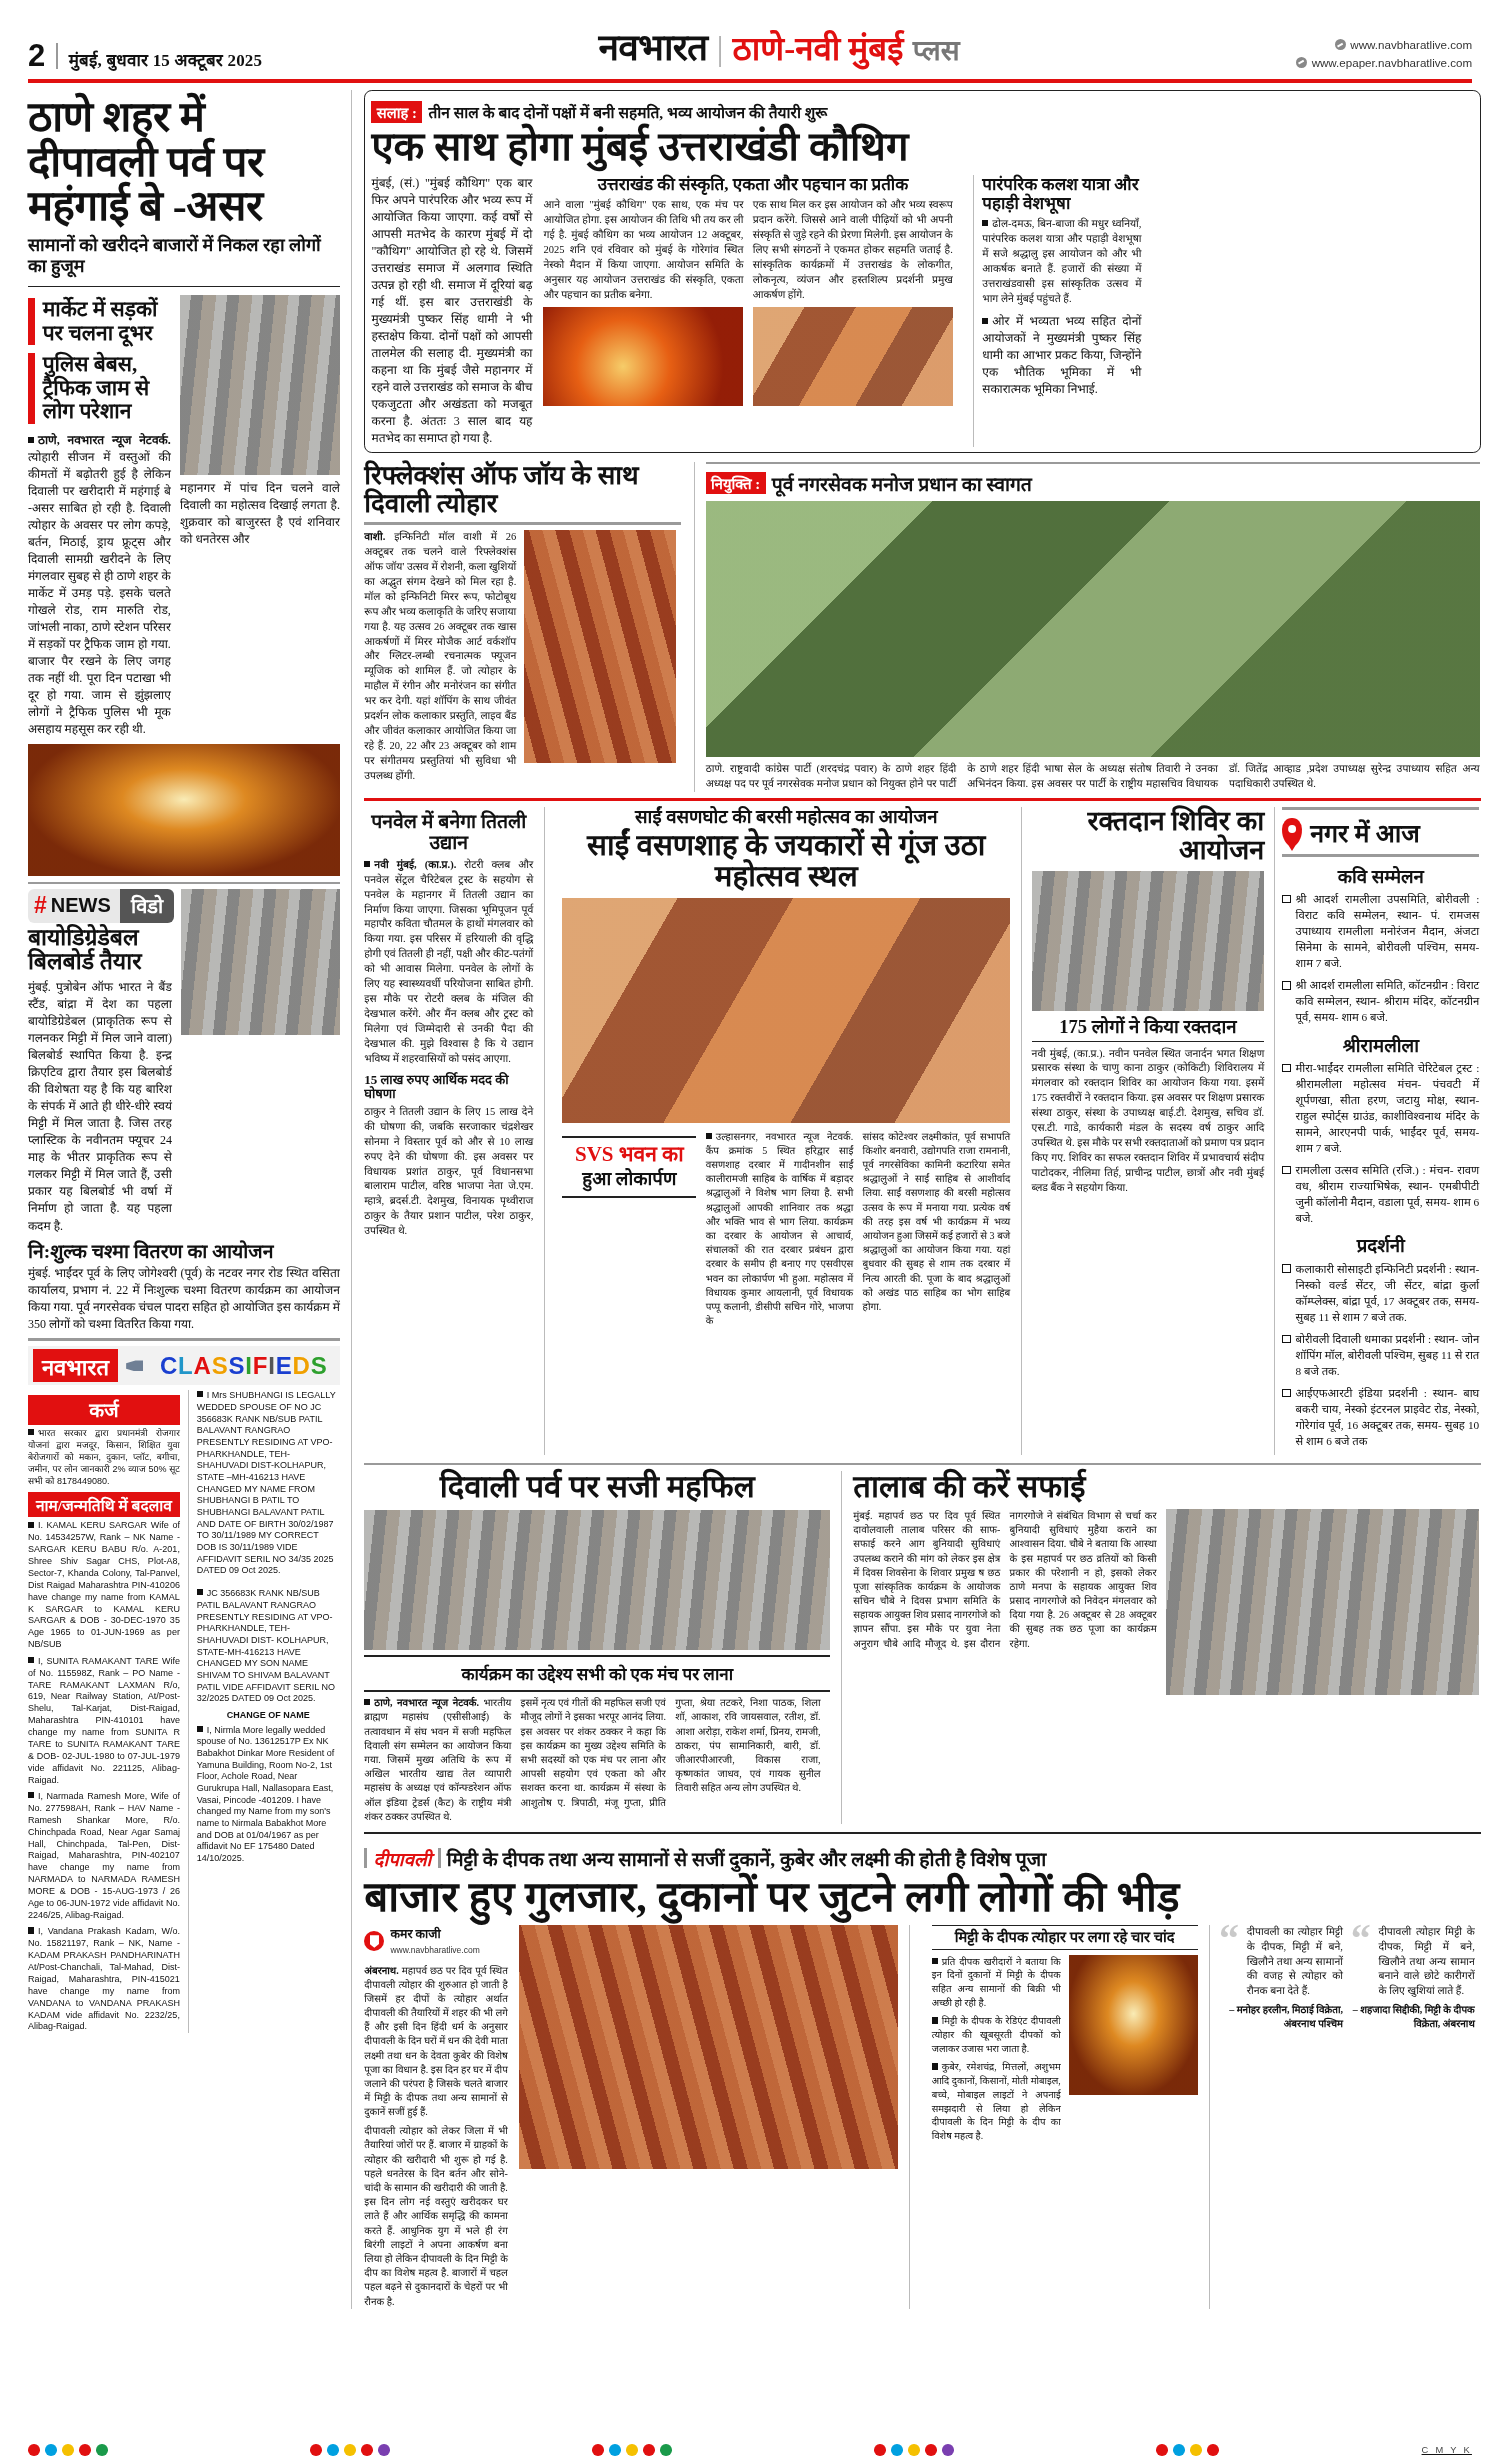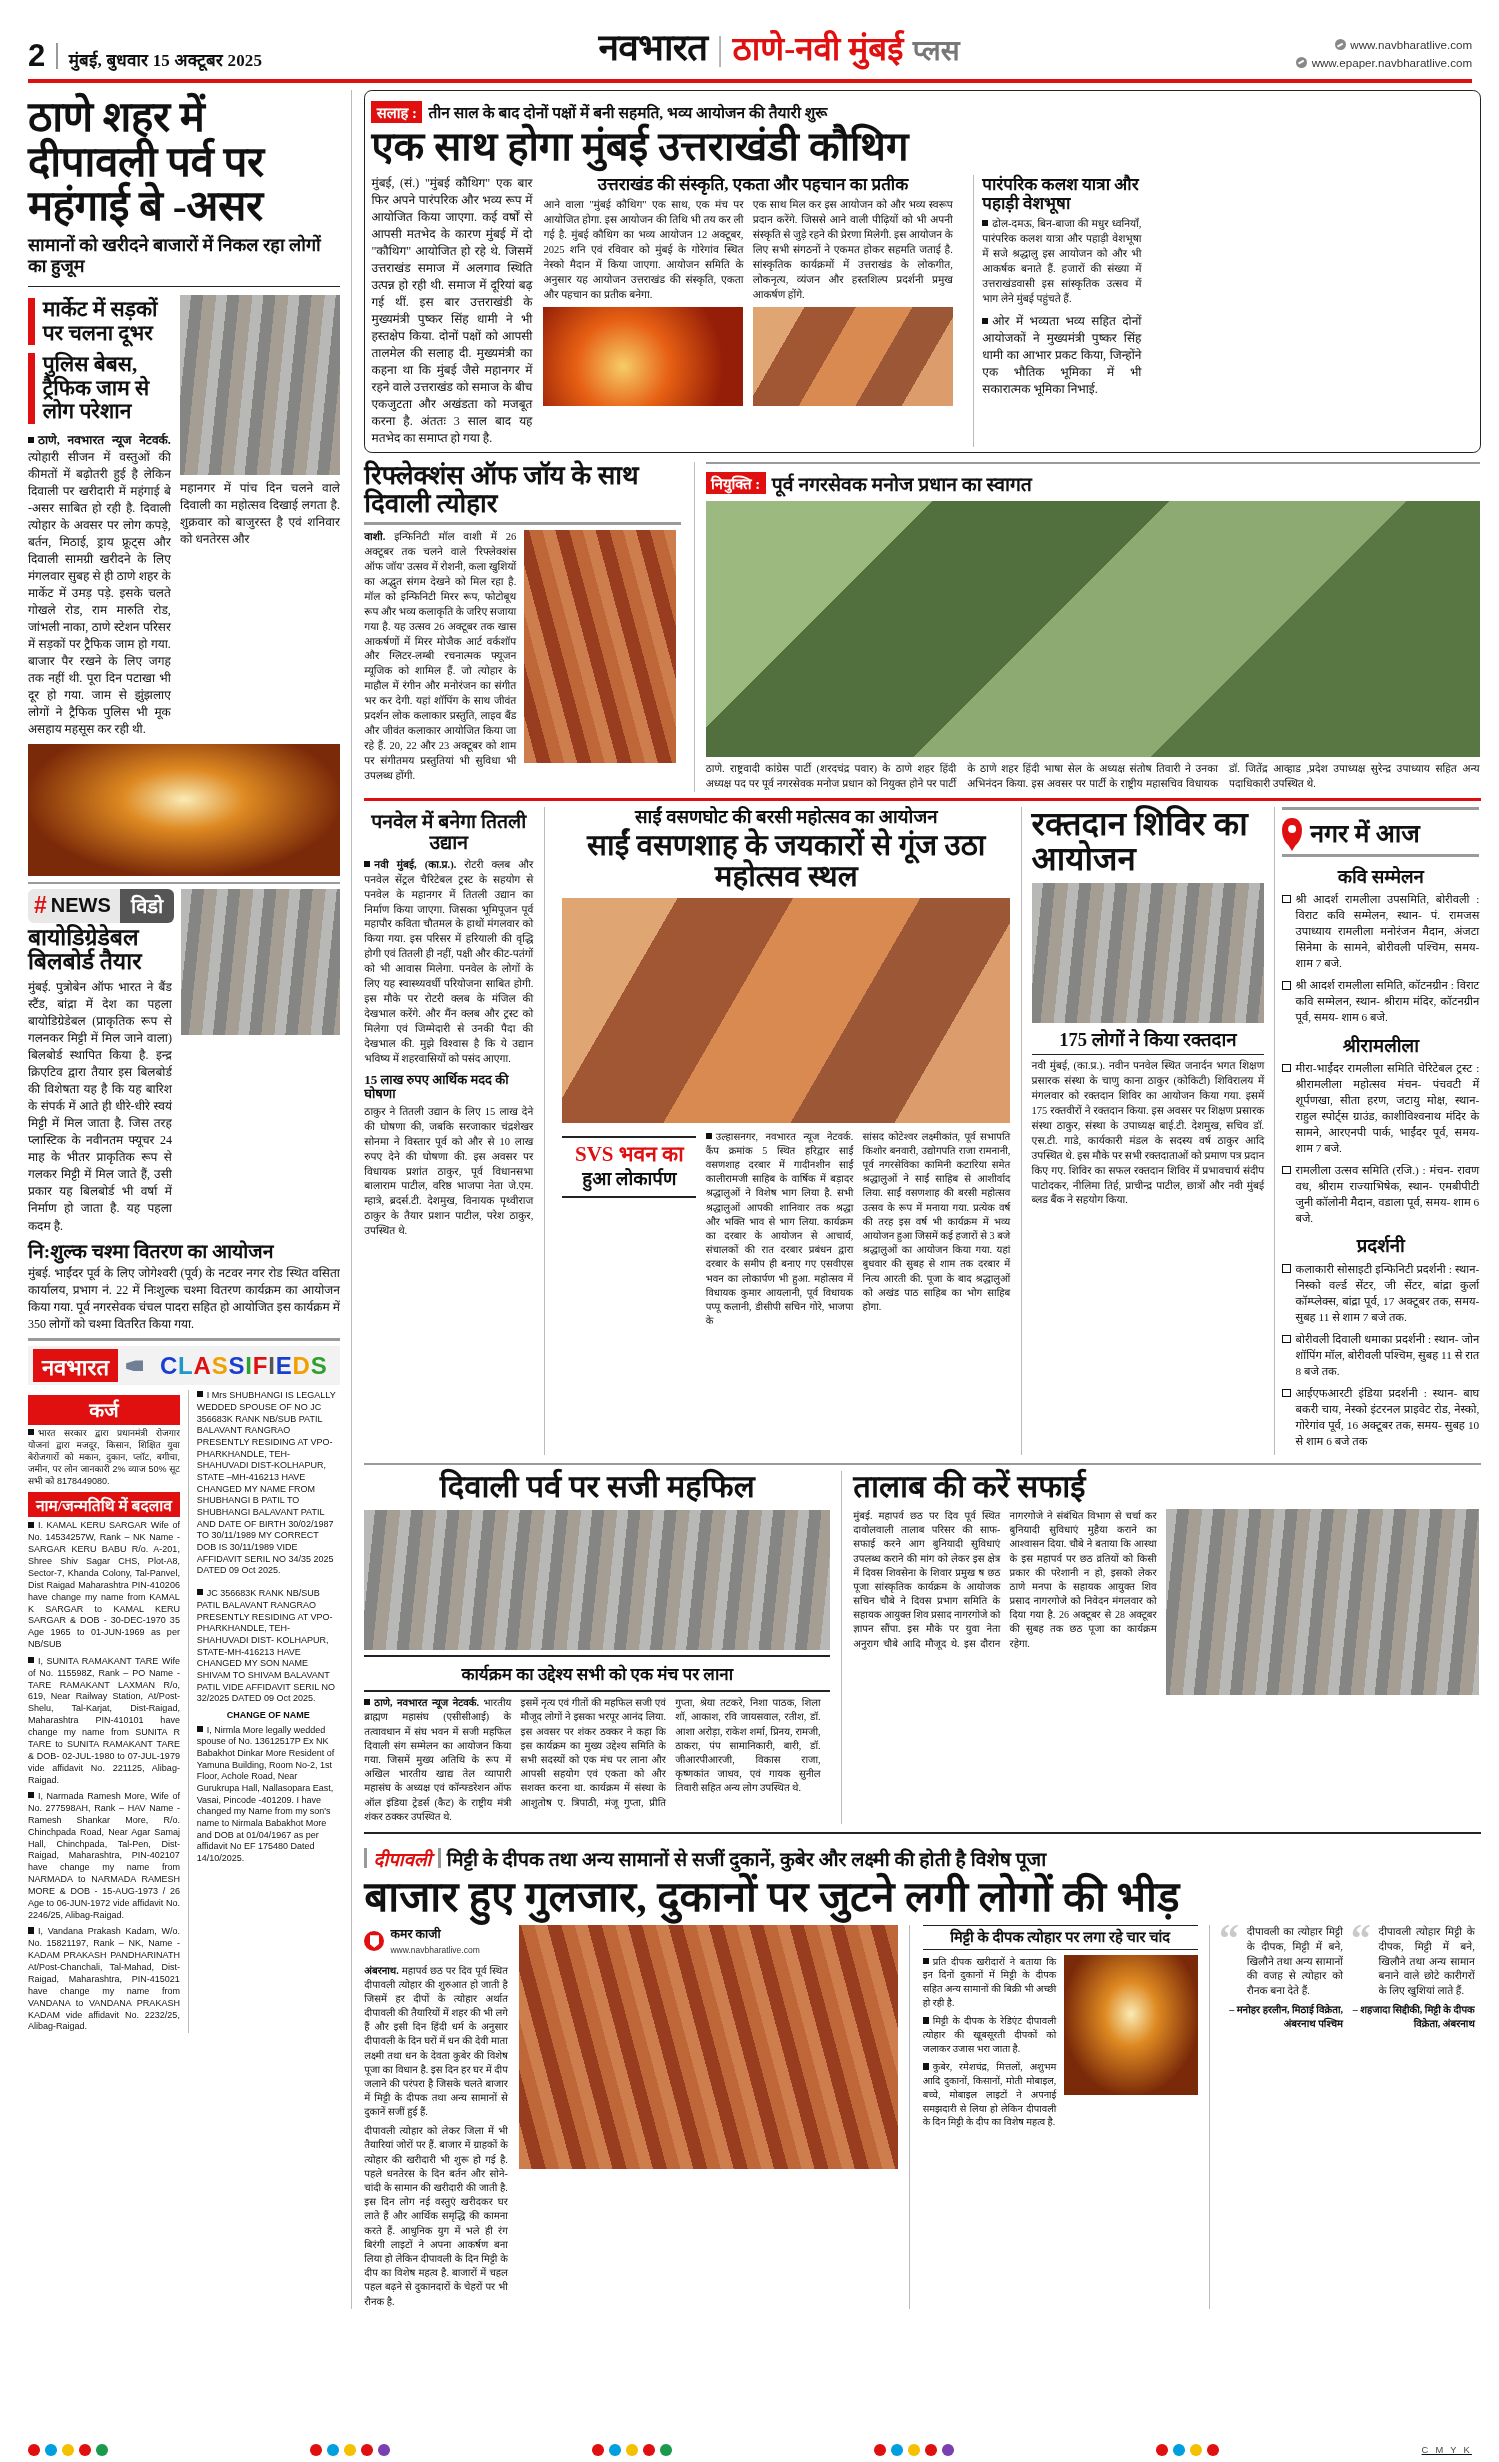--- a/index.html
+++ b/index.html
@@ -369,21 +369,21 @@
               </div>
             </div>
             <div style="width:152px;">
               <div class="body-txt" style="font-size:10px;">सांसद कोटेश्वर लक्ष्मीकांत, पूर्व सभापति किशोर बनवारी, उद्योगपति राजा रामनानी, पूर्व नगरसेविका कामिनी कटारिया समेत श्रद्धालुओं ने साईं साहिब से आशीर्वाद लिया. साईं वसणशाह की बरसी महोत्सव उत्सव के रूप में मनाया गया. प्रत्येक वर्ष की तरह इस वर्ष भी कार्यक्रम में भव्य आयोजन हुआ जिसमें कई हजारों से 3 बजे श्रद्धालुओं का आयोजन किया गया. यहां बुधवार की सुबह से शाम तक दरबार में नित्य आरती की. पूजा के बाद श्रद्धालुओं को अखंड पाठ साहिब का भोग साहिब होगा.</div>
             </div>
           </div>
         </div>
 
         <div style="width:458px; border-left:0.8px solid #bbb; padding-left:9.3px; display:flex; gap:9.3px;">
           <div style="width:233px;">
-            <h2 class="hd" style="font-size:33px;">रक्तदान शिविर का आयोजन</h2>
+            <h2 class="hd" style="font-size:27px;text-align:right;">रक्तदान शिविर का आयोजन</h2>
             <div class="ph people" style="height:140px; margin-top:6.2px;"></div>
             <h3 class="sub center" style="font-size:18.6px; margin-top:6.2px; border-bottom:1.6px solid #222; padding-bottom:3.1px;">175 लोगों ने किया रक्तदान</h3>
             <div class="body-txt" style="font-size:10.5px; margin-top:4.7px;">नवी मुंबई, (का.प्र.). नवीन पनवेल स्थित जनार्दन भगत शिक्षण प्रसारक संस्था के चाणु काना ठाकुर (कोकिटी) शिविरालय में मंगलवार को रक्तदान शिविर का आयोजन किया गया. इसमें 175 रक्तवीरों ने रक्तदान किया. इस अवसर पर शिक्षण प्रसारक संस्था ठाकुर, संस्था के उपाध्यक्ष बाई.टी. देशमुख, सचिव डॉ. एस.टी. गाडे, कार्यकारी मंडल के सदस्य वर्ष ठाकुर आदि उपस्थित थे. इस मौके पर सभी रक्तदाताओं को प्रमाण पत्र प्रदान किए गए. शिविर का सफल रक्तदान शिविर में प्रभावचार्य संदीप पाटोदकर, नीलिमा तिर्ह, प्राचीन्द्र पाटील, छात्रों और नवी मुंबई ब्लड बैंक ने सहयोग किया.</div>
           </div>
 
           <div style="width:206px; border-left:0.8px solid #bbb; padding-left:7.8px;">
             <div class="rule-gray" style="margin-top:0"></div>
             <div class="nagar-hd">
               <span class="pin"></span>
               <span class="t">नगर में आज</span>
@@ -482,21 +482,21 @@
               <span class="dateline">अंबरनाथ.</span>
               <span>महापर्व छठ पर दिव पूर्व स्थित दीपावली त्योहार की शुरुआत हो जाती है जिसमें हर दीपों के त्योहार अर्थात दीपावली की तैयारियों में शहर की भी लगे हैं और इसी दिन हिंदी धर्म के अनुसार दीपावली के दिन घरों में धन की देवी माता लक्ष्मी तथा धन के देवता कुबेर की विशेष पूजा का विधान है. इस दिन हर घर में दीप जलाने की परंपरा है जिसके चलते बाजार में मिट्टी के दीपक तथा अन्य सामानों से दुकानें सजीं हुई हैं.</span>
             </div>
             <div class="body-txt" style="font-size:10px; margin-top:4.7px;">दीपावली त्योहार को लेकर जिला में भी तैयारियां जोरों पर हैं. बाजार में ग्राहकों के त्योहार की खरीदारी भी शुरू हो गई है. पहले धनतेरस के दिन बर्तन और सोने-चांदी के सामान की खरीदारी की जाती है. इस दिन लोग नई वस्तुएं खरीदकर घर लाते हैं और आर्थिक समृद्धि की कामना करते हैं. आधुनिक युग में भले ही रंग बिरंगी लाइटों ने अपना आकर्षण बना लिया हो लेकिन दीपावली के दिन मिट्टी के दीप का विशेष महत्व है. बाजारों में चहल पहल बढ़ने से दुकानदारों के चेहरों पर भी रौनक है.</div>
           </div>
 
           <div style="width:380px;">
             <div class="ph shop" style="height:244px;"></div>
           </div>
 
-          <div style="width:289px; border-left:0.8px solid #bbb; padding-left:13px;">
+          <div style="width:289px; border-left:0.8px solid #bbb; padding-left:22px;">
             <h3 class="sub center" style="font-size:14.7px; border-top:1.6px solid #222; border-bottom:1.6px solid #222; padding:3.1px 0;">मिट्टी के दीपक त्योहार पर लगा रहे चार चांद</h3>
             <div style="display:flex; gap:7.8px; margin-top:4.7px;">
               <div style="width:137px;">
                 <div class="body-txt" style="font-size:9.7px;"><span class="sq"></span><span>प्रति दीपक खरीदारों ने बताया कि इन दिनों दुकानों में मिट्टी के दीपक सहित अन्य सामानों की बिक्री भी अच्छी हो रही है.</span></div>
                 <div class="body-txt" style="font-size:9.7px;margin-top:4.7px;"><span class="sq"></span><span>मिट्टी के दीपक के रेडिएंट दीपावली त्योहार की खूबसूरती दीपकों को जलाकर उजास भरा जाता है.</span></div>
                 <div class="body-txt" style="font-size:9.7px;margin-top:4.7px;"><span class="sq"></span><span>कुबेर, रमेशचंद्र, मित्तलों, अशुभम आदि दुकानों, किसानों, मोती मोबाइल, बच्चे, मोबाइल लाइटों ने अपनाई समझदारी से लिया हो लेकिन दीपावली के दिन मिट्टी के दीप का विशेष महत्व है.</span></div>
               </div>
               <div style="width:137px;">
                 <div class="ph diya" style="height:140px;"></div>
               </div>

